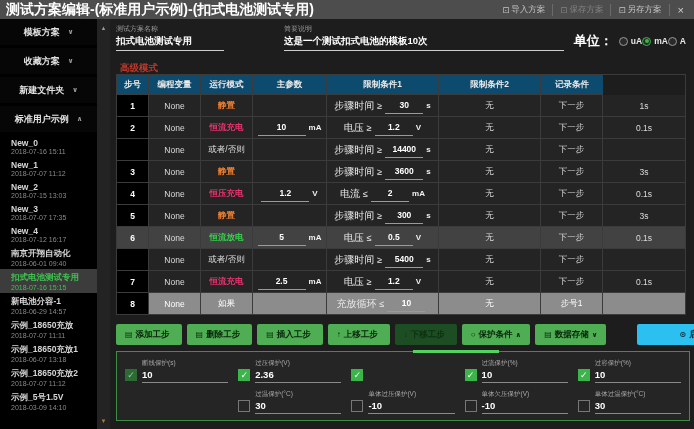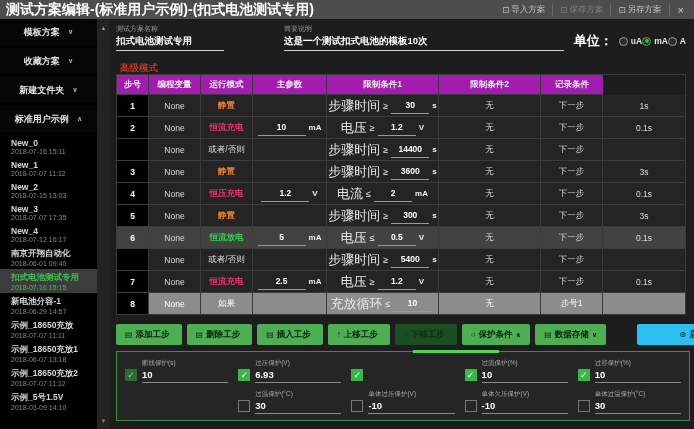--- a/index.html
+++ b/index.html
@@ -43,34 +43,34 @@
   .radio.on::after{content:"";position:absolute;left:1.5px;top:1.5px;right:1.5px;bottom:1.5px;border-radius:50%;background:#3bb54a;}
   
   .tabrow{flex:none;height:17px;}
   .tab{display:inline-block;font-size:9.5px;font-weight:bold;color:#c0392b;border-bottom:2px solid #4a9fd8;padding:1px 2px 2px 2px;margin-left:2px;}
   
   .ttable{flex:none;width:568px;border:1px solid #3b3b3b;border-bottom:none;}
   .trow{display:grid;grid-template-columns:32px 52px 52px 74px 112px 102px 62px 1fr;height:22px;}
   .trow.thead{height:20px;}
   .td{border-right:1px solid #3b3b3b;border-bottom:1px solid #3b3b3b;display:flex;align-items:center;justify-content:center;font-size:8.5px;color:#dcdcdc;background:#242424;overflow:hidden;white-space:nowrap;gap:3px;}
   .td:last-child{border-right:none;}
-  .thead .td{background:#a21caf;font-weight:bold;color:#eaeaea;font-size:8.5px;}
+  .thead .td{background:#0c4a6e;font-weight:bold;color:#eaeaea;font-size:8.5px;}
   .td.step{background:#000;font-weight:bold;color:#fff;}
   .trow.hl .td{background:#424242;}
   .trow.sel .td{background:#8c8c8c;color:#fff;}
   .trow.sel .td.step{background:#000;}
   .m-idle{color:#f08030;font-weight:bold;}
   .m-chg{color:#e8336e;font-weight:bold;}
   .m-dis{color:#35d04a;font-weight:bold;}
   .val{font-weight:bold;color:#fff;}
   .val.u{border-bottom:1px solid #9a9a9a;min-width:34px;text-align:center;padding:0 2px;line-height:15px;}
   .td.param .val.u{min-width:44px;}
   .unit{font-weight:bold;color:#f0f0f0;font-size:8px;}
   .op{font-size:9px;color:#e8e8e8;}
-  .c1l{font-size:13px;color:#e8e8e8;}
+  .c1l{font-size:10px;color:#e8e8e8;}
   
   .toolbar{flex:none;display:flex;align-items:center;gap:5px;margin-top:9px;width:576px;}
   .tbtn{height:21px;background:#4fae53;border-radius:2px;display:flex;align-items:center;justify-content:center;gap:3px;font-size:8.5px;font-weight:bold;color:#07230b;padding:0 9px;flex:1;cursor:default;white-space:nowrap;}
   .tbtn .bicon{font-size:8px;}
   .tbtn .bsuf{font-size:7px;}
   .tbtn.dis{background:#1d4d22;color:#0d2f12;}
   .tbtn.cyan{background:#2bc0ef;color:#06242f;flex:none;width:96px;margin-left:26px;}
   
   .panel{flex:none;margin-top:6px;width:574px;border:1px solid #3e8f45;background:#252525;position:relative;box-sizing:border-box;padding:7px 8px 6px 8px;display:grid;grid-template-columns:repeat(5,1fr);column-gap:10px;row-gap:7px;}
   .notch{position:absolute;top:-2px;left:296px;width:86px;height:3px;background:#52d35c;}
@@ -535,21 +535,21 @@
             <span class="pcol">
               <span class="plabel" style="display:block;">断线保护(s)</span>
               <span class="pvalue" style="display:block;">10</span>
             </span>
           </div>
 
           <div class="pfield">
             <span class="cb cb-on"></span>
             <span class="pcol">
               <span class="plabel" style="display:block;">过压保护(V)</span>
-              <span class="pvalue" style="display:block;">6.93</span>
+              <span class="pvalue" style="display:block;">2.36</span>
             </span>
           </div>
 
           <div class="pfield">
             <span class="cb cb-on"></span>
           </div>
 
           <div class="pfield">
             <span class="cb cb-on"></span>
             <span class="pcol">

